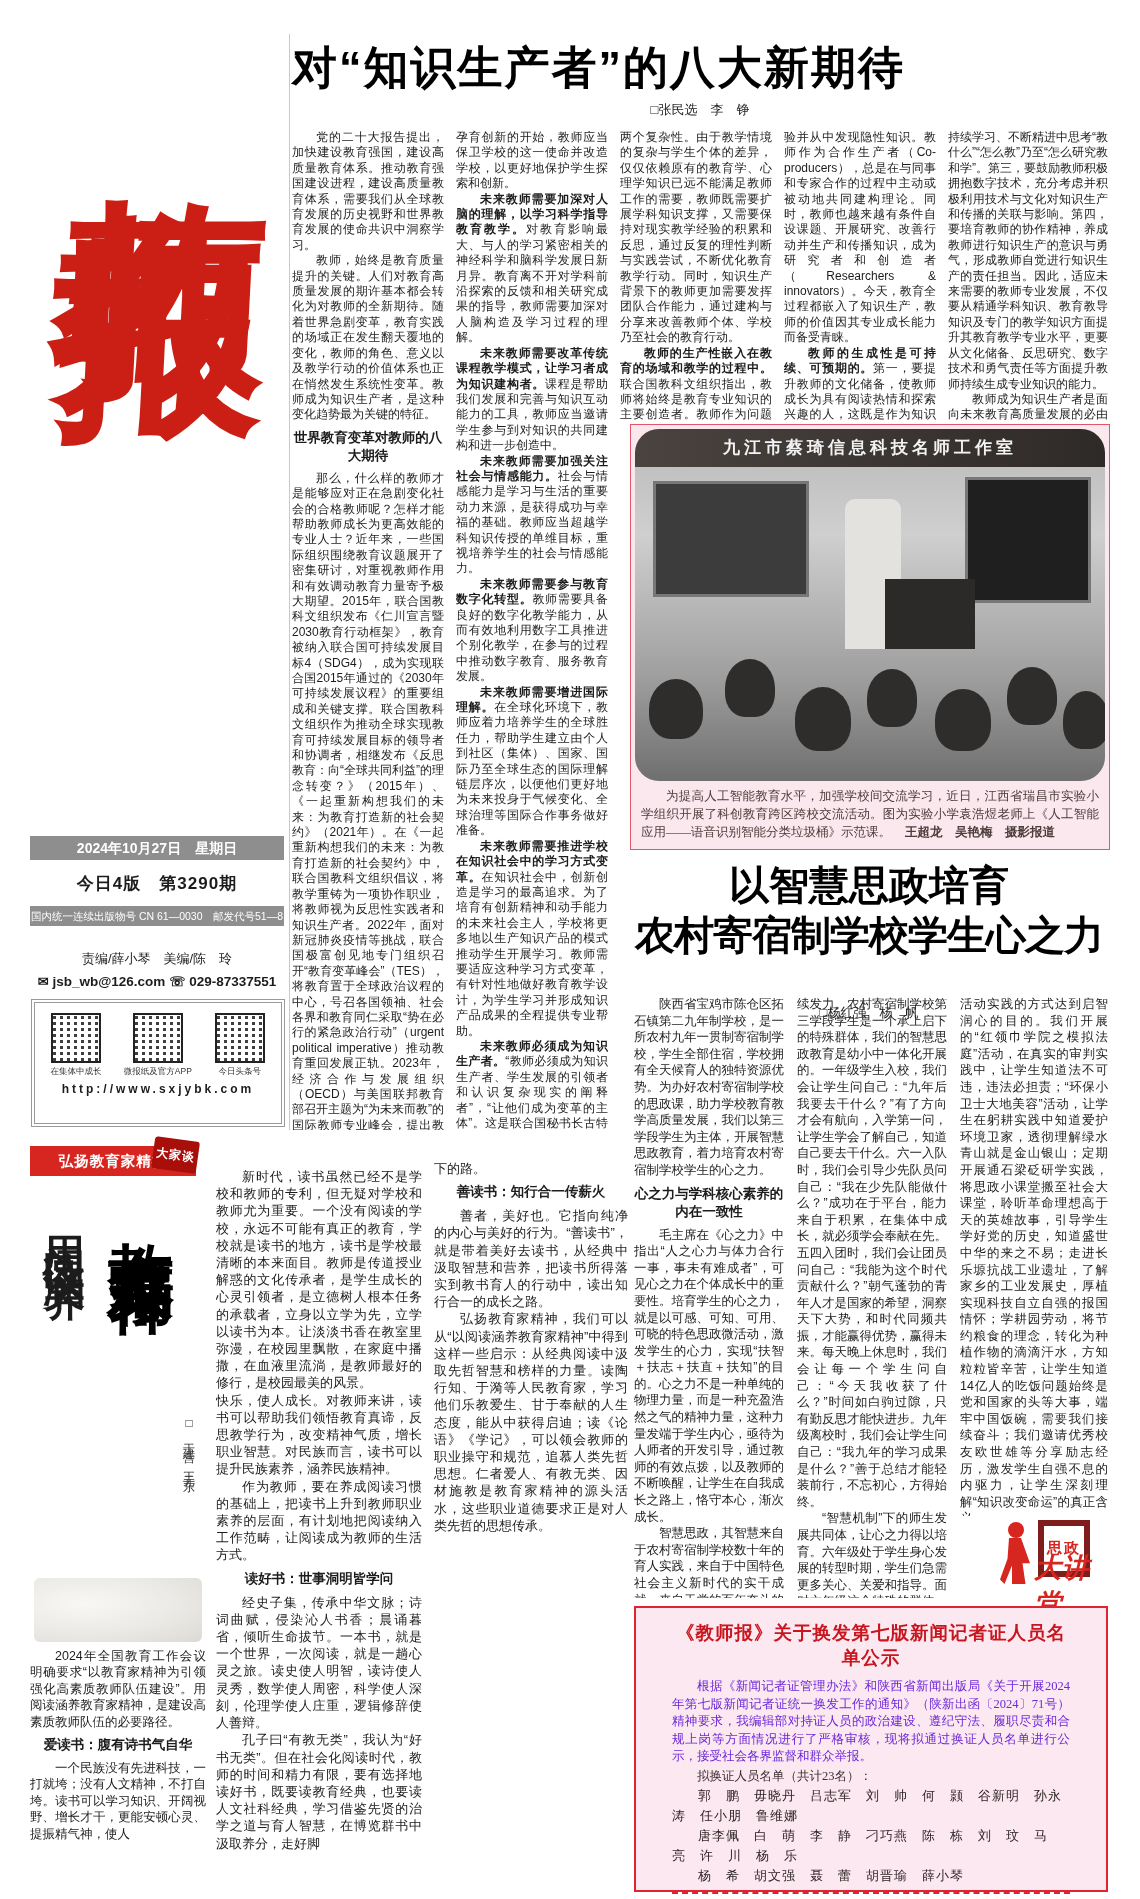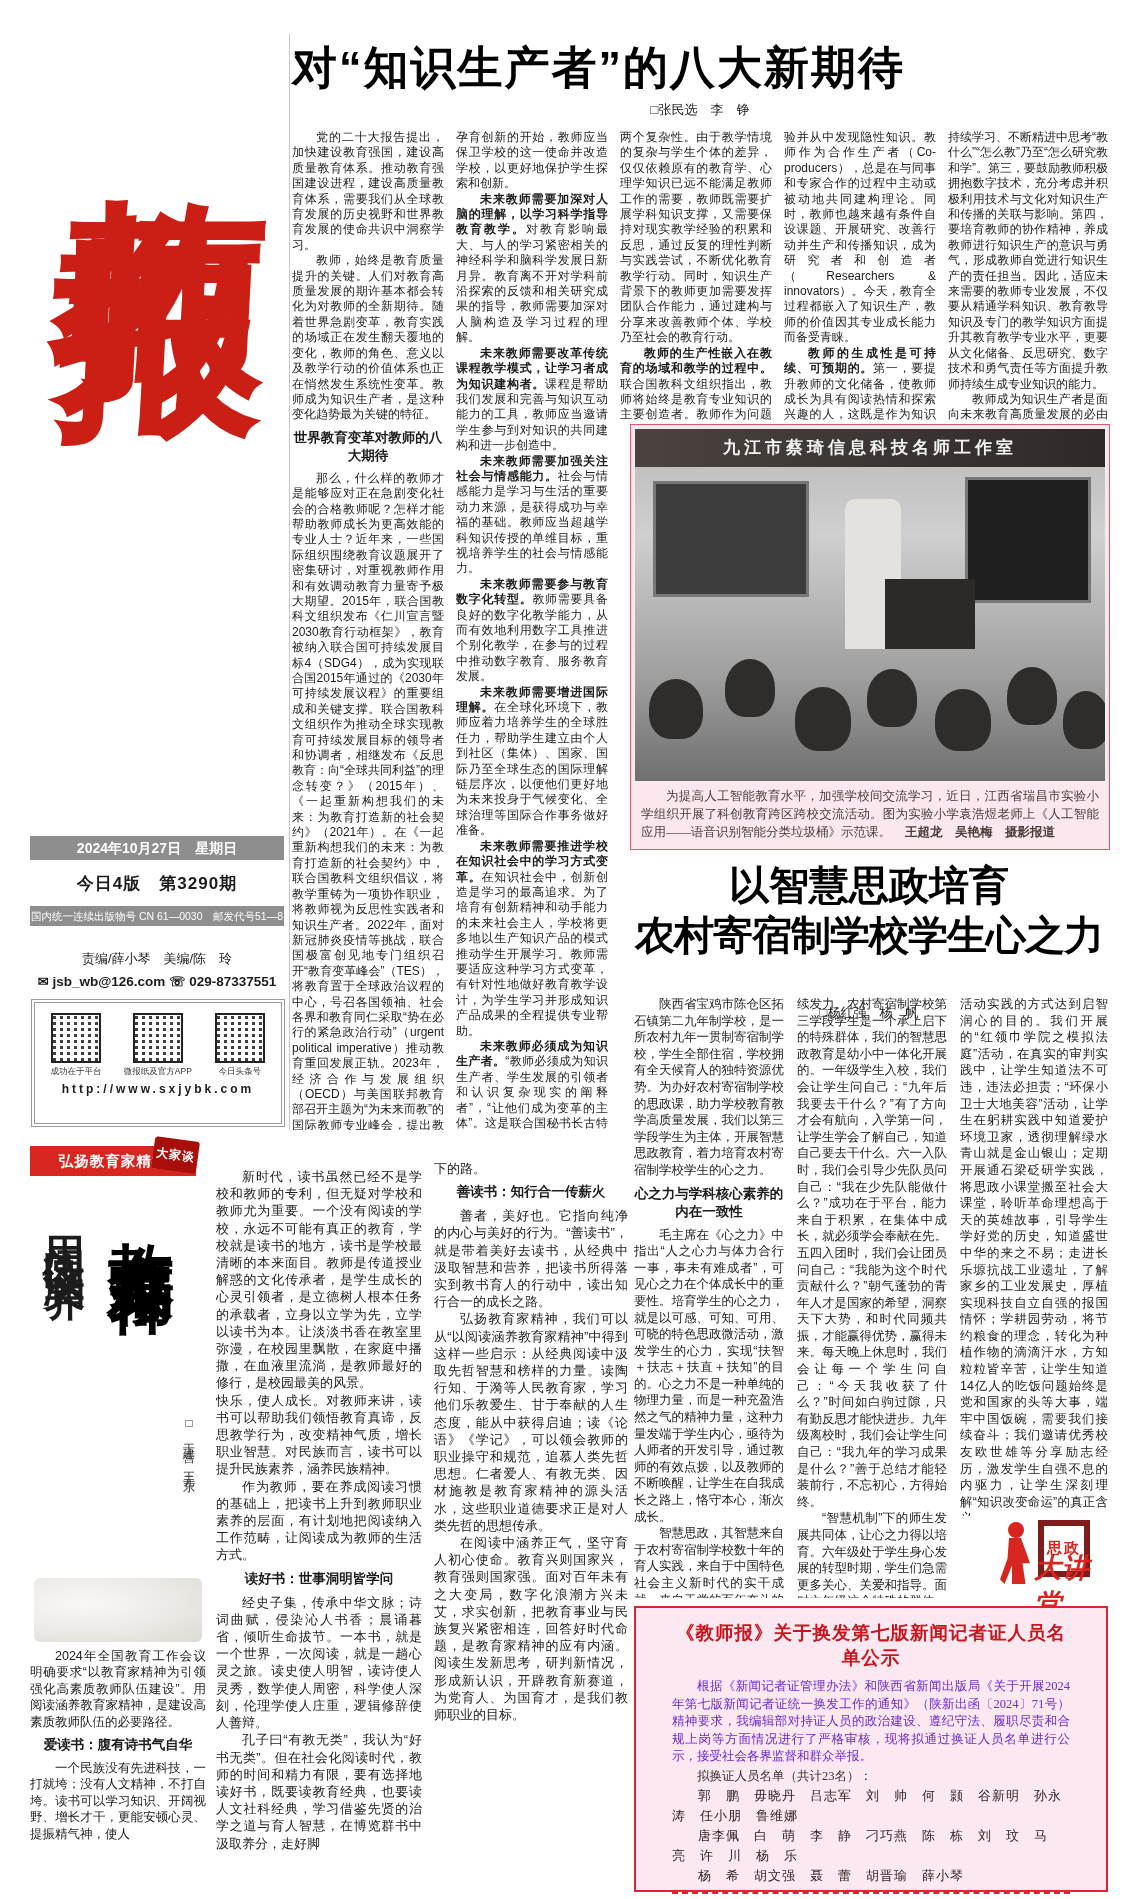--- a/index.html
+++ b/index.html
@@ -29,21 +29,21 @@
   #byline1{left:292px;top:101px;width:816px;}
   .col{position:absolute;overflow:hidden;font-size:12px;line-height:15.4px;text-align:justify;}
   .blk{margin:0;}
   .blk.p{text-indent:2em;}
   .blk.cont{text-indent:0;}
   .blk.sub{text-align:center;font-weight:bold;font-size:13.5px;line-height:18px;margin:6px 0;text-indent:0;}
   .lead{font-weight:bold;font-family:"Liberation Serif",serif;}
   
   #photoframe{left:630px;top:424px;width:478px;height:424px;border:1px solid #e0566b;background:#fbe7ee;}
   #photo{position:absolute;left:4px;top:4px;width:470px;height:352px;overflow:hidden;
-         background:linear-gradient(180deg,#b9b9b9 0%,#cfcfcf 30%,#9f9f9f 70%,#6f6f6f 100%);}
+         background:linear-gradient(180deg,#b9b9b9 0%,#cfcfcf 30%,#9f9f9f 70%,#6f6f6f 100%);border-radius:24px;}
   #photobanner{position:absolute;left:0;top:0;width:100%;height:38px;background:linear-gradient(90deg,#4a4340,#2e2a28);
          color:#f3f3f3;text-align:center;font-size:17px;line-height:38px;letter-spacing:4px;font-weight:bold;}
   .board{position:absolute;background:#3c3c3c;border:3px solid #777;}
   .head{position:absolute;background:#2f2d2c;border-radius:50% 50% 40% 40%;}
   #caption{position:absolute;left:10px;top:362px;width:458px;font-family:"Liberation Serif",serif;
            font-size:12.5px;line-height:18px;color:#4a3d3a;text-align:justify;text-indent:2em;}
   #caption .credit{font-weight:bold;white-space:nowrap;padding-left:14px;}
   
   #a2h1{left:630px;top:858px;width:478px;text-align:center;font-size:40px;font-weight:900;color:#000;}
   #a2h2{left:630px;top:908px;width:478px;text-align:center;font-size:40px;font-weight:900;color:#000;letter-spacing:-1px;}
@@ -95,21 +95,21 @@
   <div class="abs" id="editors">责编/薛小琴　美编/陈　玲</div>
   <div class="abs" id="contact">
     <span class="icn">✉</span>
     <span>jsb_wb@126.com</span>
     <span class="icn">☏</span>
     <span>029-87337551</span>
   </div>
   <div class="abs" id="qrbox">
     <div class="qrcell">
       <div class="qr"></div>
-      <div>成功在于平台</div>
+      <div>在集体中成长</div>
     </div>
     <div class="qrcell">
       <div class="qr"></div>
       <div>微报纸及官方APP</div>
     </div>
     <div class="qrcell">
       <div class="qr"></div>
       <div>今日头条号</div>
     </div>
     <div id="site">http://www.sxjybk.com</div>
@@ -214,21 +214,20 @@
       <div class="blk p">作为教师，要在养成阅读习惯的基础上，把读书上升到教师职业素养的层面，有计划地把阅读纳入工作范畴，让阅读成为教师的生活方式。</div>
       <div class="blk sub">读好书：世事洞明皆学问</div>
       <div class="blk p">经史子集，传承中华文脉；诗词曲赋，侵染沁人书香；晨诵暮省，倾听生命拔节。一本书，就是一个世界，一次阅读，就是一趟心灵之旅。读史使人明智，读诗使人灵秀，数学使人周密，科学使人深刻，伦理学使人庄重，逻辑修辞使人善辩。</div>
       <div class="blk p">孔子曰“有教无类”，我认为“好书无类”。但在社会化阅读时代，教师的时间和精力有限，要有选择地读好书，既要读教育经典，也要读人文社科经典，学习借鉴先贤的治学之道与育人智慧，在博览群书中汲取养分，走好脚</div>
     </div>
   <div class="col rcol" style="left:434px;top:1160px;width:194px;height:732px;">
       <div class="blk cont">下的路。</div>
       <div class="blk sub">善读书：知行合一传薪火</div>
       <div class="blk p">善者，美好也。它指向纯净的内心与美好的行为。“善读书”，就是带着美好去读书，从经典中汲取智慧和营养，把读书所得落实到教书育人的行动中，读出知行合一的成长之路。</div>
       <div class="blk p">弘扬教育家精神，我们可以从“以阅读涵养教育家精神”中得到这样一些启示：从经典阅读中汲取先哲智慧和榜样的力量。读陶行知、于漪等人民教育家，学习他们乐教爱生、甘于奉献的人生态度，能从中获得启迪；读《论语》《学记》，可以领会教师的职业操守和规范，追慕人类先哲思想。仁者爱人、有教无类、因材施教是教育家精神的源头活水，这些职业道德要求正是对人类先哲的思想传承。</div>
-      <div class="blk p">在阅读中涵养正气，坚守育人初心使命。教育兴则国家兴，教育强则国家强。面对百年未有之大变局，数字化浪潮方兴未艾，求实创新，把教育事业与民族复兴紧密相连，回答好时代命题，是教育家精神的应有内涵。阅读生发新思考，研判新情况，形成新认识，开辟教育新赛道，为党育人、为国育才，是我们教师职业的目标。</div>
     </div>
 
   <div class="abs" id="notice">
     <div id="ntitle">《教师报》关于换发第七版新闻记者证人员名单公示</div>
     <div class="nbody">根据《新闻记者证管理办法》和陕西省新闻出版局《关于开展2024年第七版新闻记者证统一换发工作的通知》（陕新出函〔2024〕71号）精神要求，我编辑部对持证人员的政治建设、遵纪守法、履职尽责和合规上岗等方面情况进行了严格审核，现将拟通过换证人员名单进行公示，接受社会各界监督和群众举报。</div>
     <div class="nlist">拟换证人员名单（共计23名）：</div>
     <div class="nnames">郭　鹏　毋晓丹　吕志军　刘　帅　何　颢　谷新明　孙永涛　任小朋　鲁维娜</div>
     <div class="nnames">唐李佩　白　萌　李　静　刁巧燕　陈　栋　刘　玟　马　亮　许　川　杨　乐</div>
     <div class="nnames">杨　希　胡文强　聂　蕾　胡晋瑜　薛小琴</div>
     <div id="ndivider"></div>

